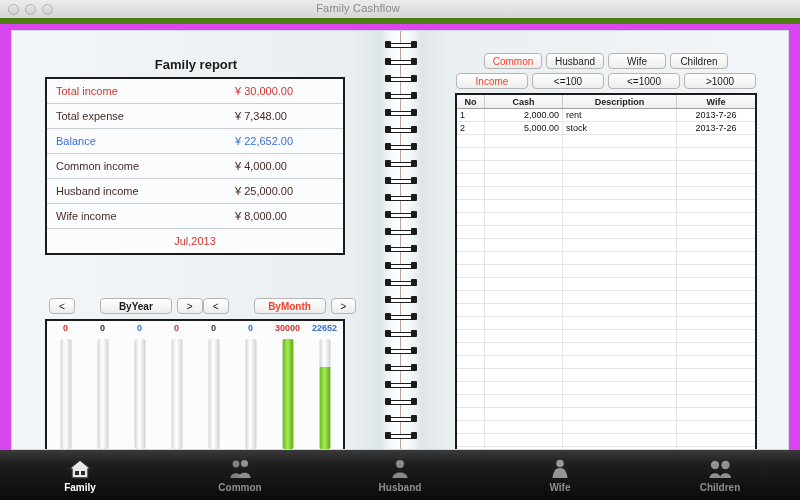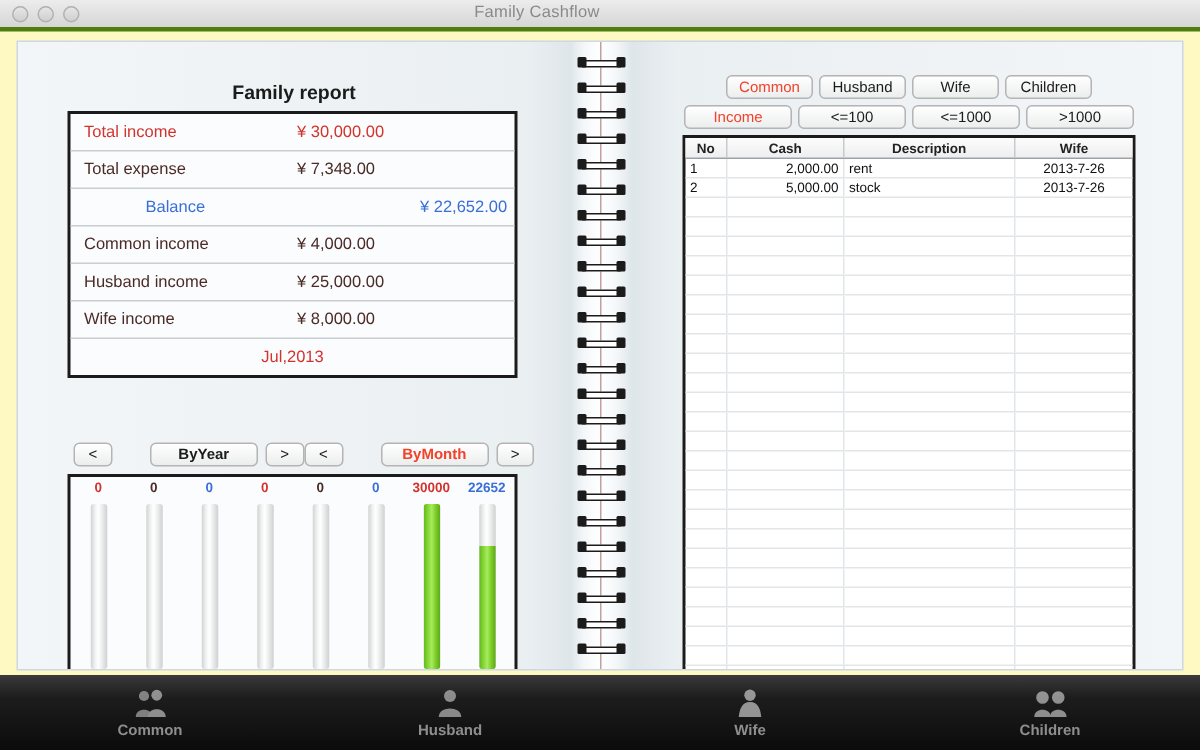--- a/index.html
+++ b/index.html
@@ -21,22 +21,22 @@
     background:linear-gradient(#e6e6e6,#cfcfcf);
     border:1px solid #b0b0b0;box-sizing:border-box;}
   .title{
     position:absolute;left:0;top:2px;width:716px;text-align:center;
     font-size:11px;color:#8a8a8a;letter-spacing:.2px;
   }
 
   
   .frame{
     position:absolute;left:0;top:18px;width:800px;height:432px;
-    background:#fef9c3;box-sizing:border-box;
-    border-top:3px solid #4d7c0f;
+    background:#d946ef;box-sizing:border-box;
+    border-top:6px solid #4d7c0f;
   }
   .frame-inner{
     position:absolute;left:11px;top:6px;width:778px;height:420px;
     background:#eef2f4;box-sizing:border-box;
     border:1px solid #cfd8dc;
     box-shadow:inset 0 0 0 1px #ffffff;
     overflow:hidden;
   }
 
   
@@ -64,27 +64,27 @@
   .report-title{
     position:absolute;left:0;top:26px;width:368px;text-align:center;
     font-size:13px;font-weight:bold;color:#1b1b1b;
   }
 
   .summary{
     position:absolute;left:33px;top:46px;width:300px;
     border:2px solid #1b1b1b;background:#fbfcfd;box-sizing:border-box;
   }
   .srow{display:flex;align-items:center;height:25px;
-    border-bottom:1px solid #c9ced2;box-sizing:border-box;font-size:11px;}
+    border-bottom:1px solid #c9ced2;box-sizing:border-box;font-size:11px;gap:37px;}
   .srow:last-child{border-bottom:none;}
   .slabel{width:142px;padding-left:9px;}
   .sval{flex:1;}
   .speriod{justify-content:center;color:#d1342f;height:24px;}
   .c-red{color:#d1342f;}
-  .c-blue{color:#3a6fd8;margin-left:41px;}
+  .c-blue{color:#3a6fd8;}
   .c-dark{color:#4a2b26;}
 
   
   .navrow{
     position:absolute;left:33px;top:264px;width:300px;height:22px;
     display:flex;align-items:center;justify-content:space-between;
     padding:0 4px;box-sizing:border-box;
   }
   .navgrp{display:flex;align-items:center;gap:5px;}
   .btn{
@@ -581,20 +581,30 @@
                 <div class="c-date"></div>
               </div>
             </div>
         </div>
       </div>
 
     </div>
   </div>
 
   <div class="toolbar" id="toolbar">
+      <div class="tab sel">
+        <span>
+          <svg width="26" height="22" viewBox="0 0 26 22">
+            <path d="M13 2 L24 11 L21 11 L21 20 L5 20 L5 11 L2 11 Z" fill="#e8e8e8" stroke="#2a2a2a" stroke-width="1.4" stroke-linejoin="round"></path>
+            <rect x="8" y="13" width="4" height="4" fill="#2a2a2a"></rect>
+            <rect x="14" y="13" width="4" height="4" fill="#2a2a2a"></rect>
+          </svg>
+        </span>
+        <span>Family</span>
+      </div>
       <div class="tab">
         <span style="opacity: 0.62;">
           <svg width="26" height="22" viewBox="0 0 26 22">
             <circle cx="9" cy="6" r="3.4" fill="#bfbfbf"></circle>
             <path d="M3.5 20 C3.5 13.5 14.5 13.5 14.5 20 Z" fill="#bfbfbf"></path>
             <circle cx="17.5" cy="5.5" r="3.6" fill="#d6d6d6"></circle>
             <path d="M11.5 20 C11.5 13 23.5 13 23.5 20 Z" fill="#d6d6d6"></path>
           </svg>
         </span>
         <span>Common</span>

